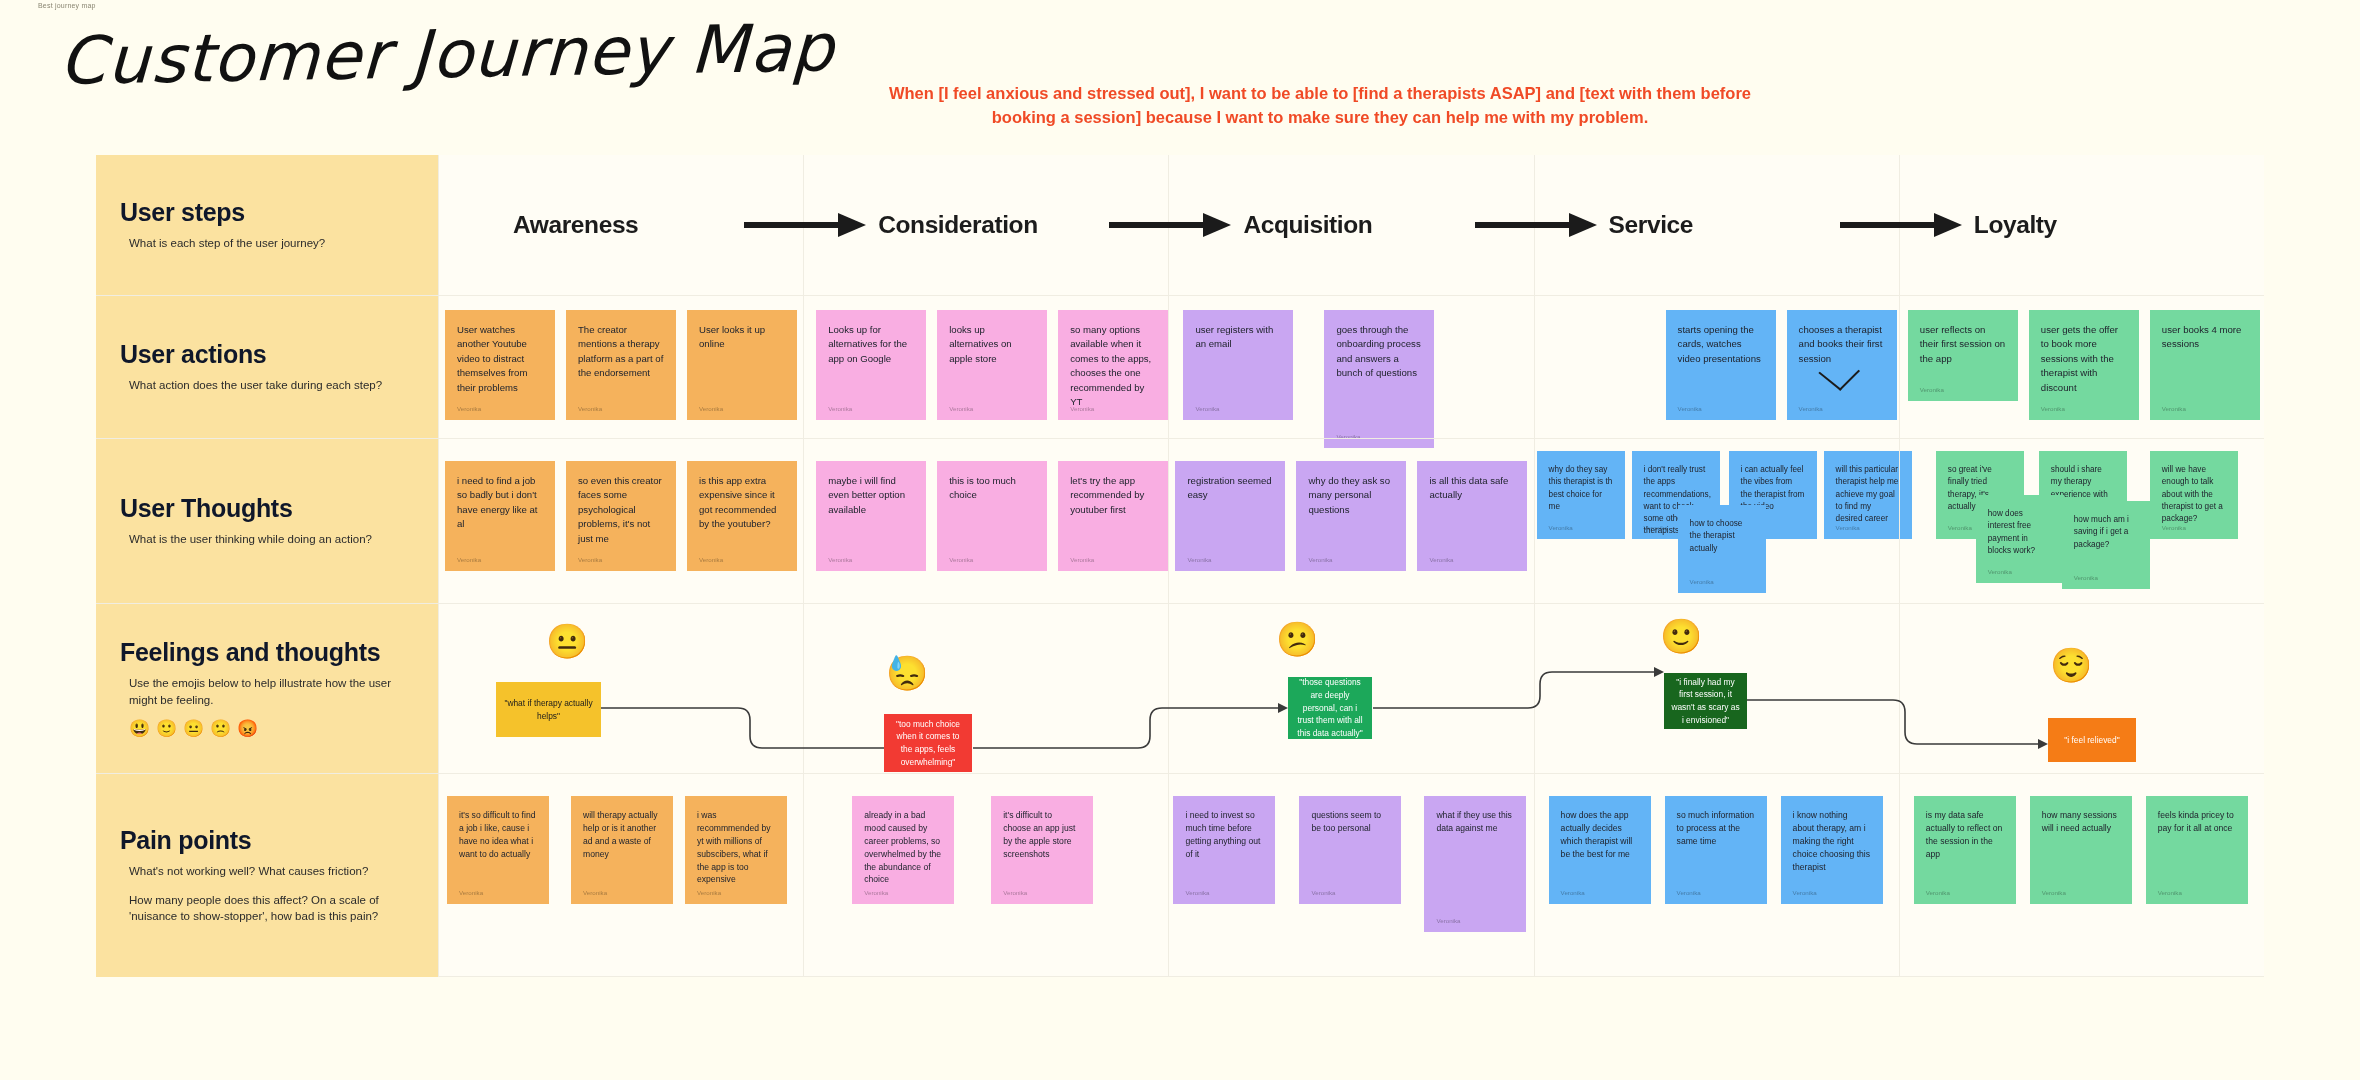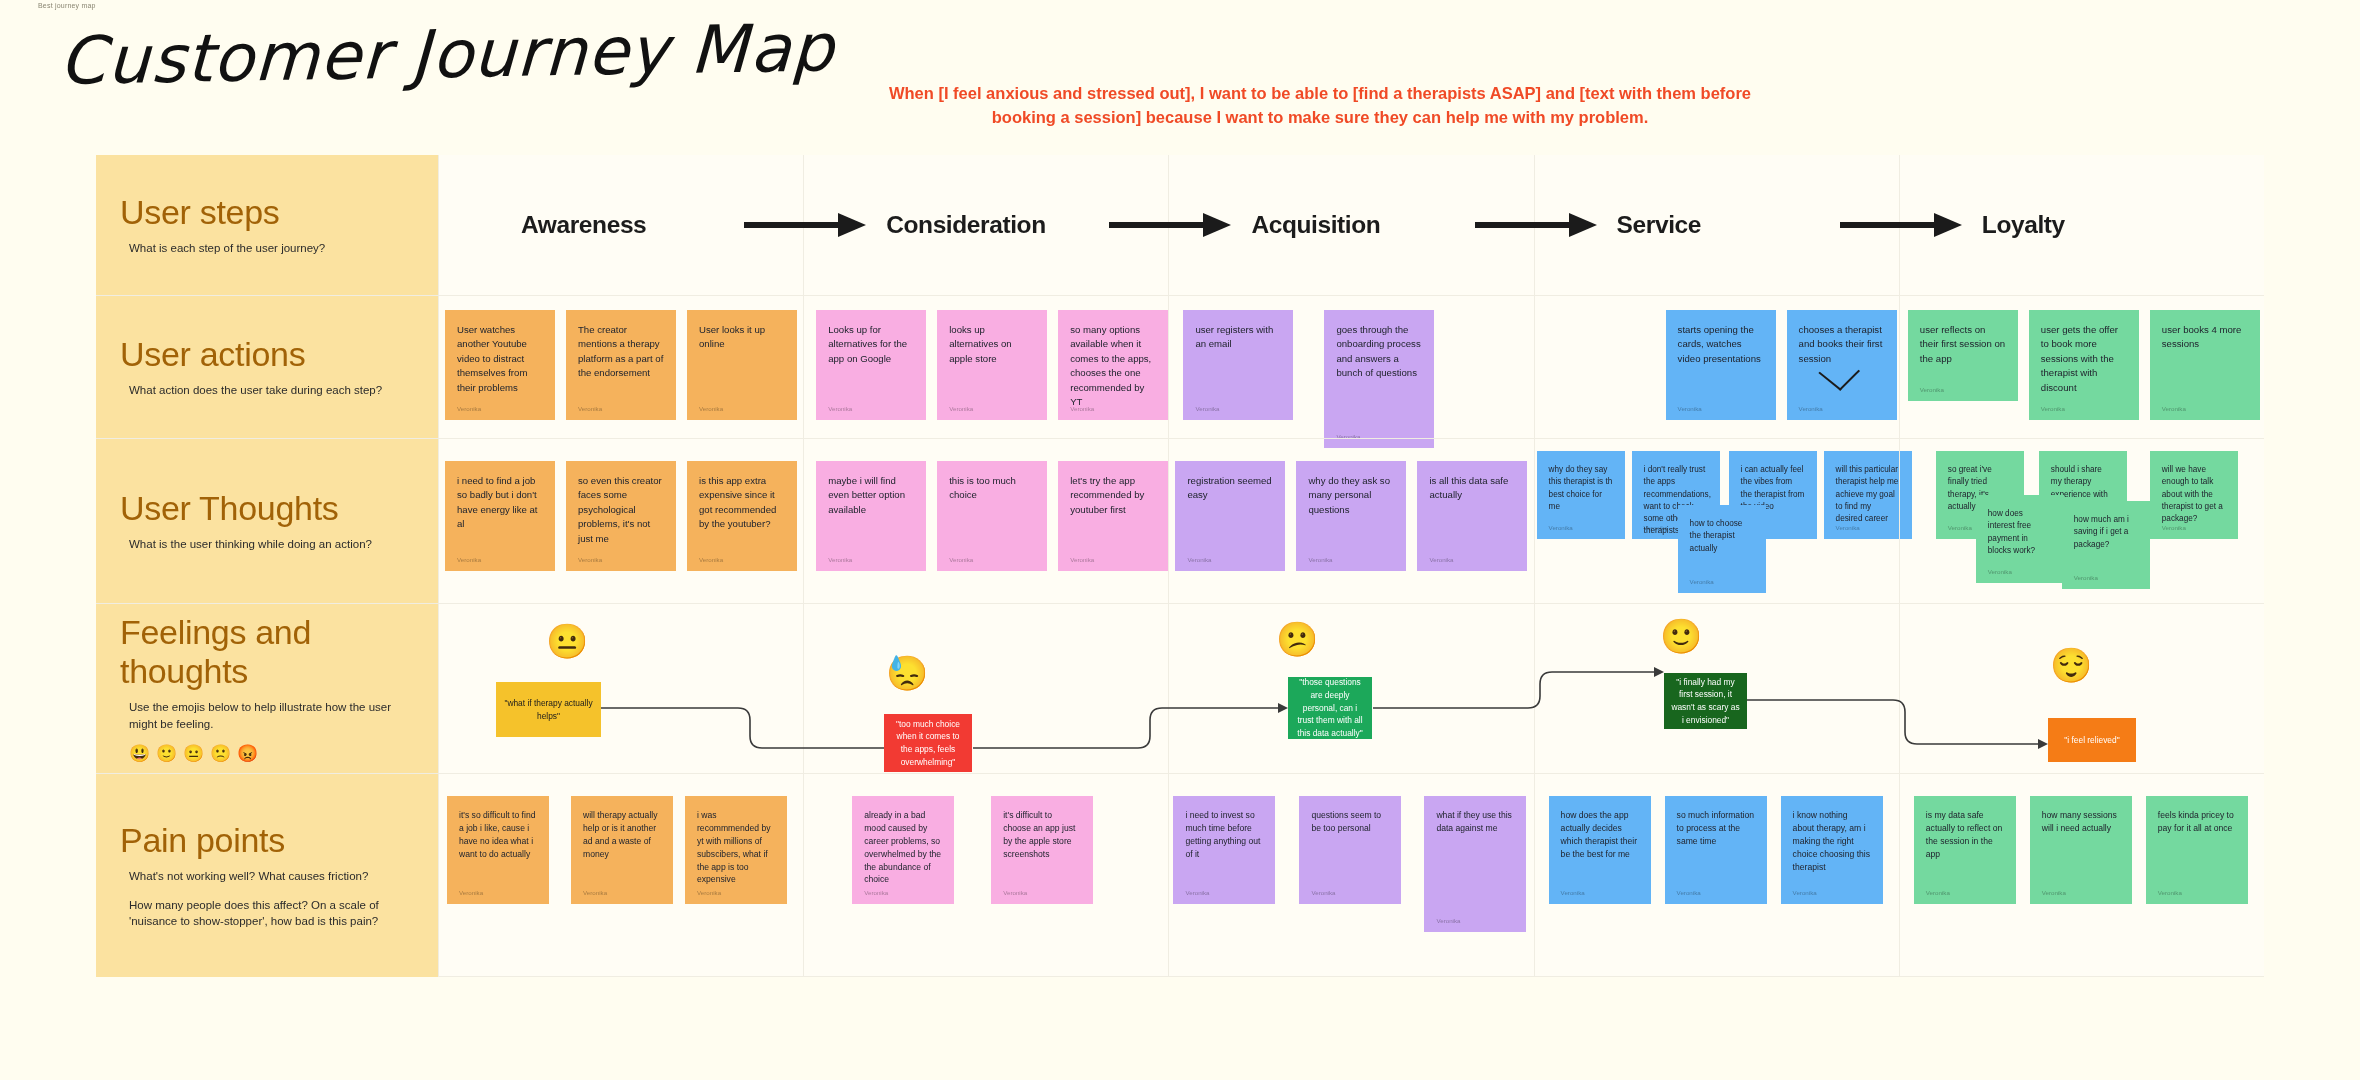--- a/index.html
+++ b/index.html
@@ -47,42 +47,42 @@
   .r-pain     { height: 204px; }
 
   .label-cell {
     width: 342px; flex: 0 0 342px;
     background: #FBE2A0;
     padding: 0 24px;
     display: flex; flex-direction: column; justify-content: center;
     position: relative; z-index: 3;
   }
   .label-cell h2 {
-    font-size: 34px; font-weight: normal; color: #a16207;
+    font-size: 25px; font-weight: bold; color: #0f172a;
     letter-spacing: -.3px; margin-bottom: 8px;
   }
   .label-cell .sub {
     font-size: 11.5px; color: #2b2b2b;
     line-height: 1.45; padding-left: 9px; max-width: 300px;
   }
   .label-cell .sub + .sub { margin-top: 12px; }
   .emoji-scale { display: flex; gap: 6px; padding-left: 9px; margin-top: 10px; }
   .emoji-scale span { font-size: 17px; }
 
   .cols { flex: 1; display: flex; position: relative; }
   .col {
     flex: 1 1 0; position: relative;
     border-left: 1px solid #F0EDE2;
   }
 
   
   .stage-head {
     height: 100%;
     display: flex; align-items: center; justify-content: flex-start;
-    padding-left: 8px;
+    padding-left: 0;
   }
   .stage-name {
     font-size: 24.5px; font-weight: bold; color: #1c1c1c;
     letter-spacing: -.4px; white-space: nowrap;
     margin-left: 74px;
   }
   .arrow {
     position: absolute; left: -62px; top: 50%;
     transform: translateY(-50%);
     width: 128px; height: 26px;
@@ -497,21 +497,21 @@
             <div class="note" style="left:255px;top:22px;width:102px;height:136px;background:#C9A6F2;font-size:8.6px">
               <div class="body">what if they use this data against me</div>
               <div class="author">Veronika</div>
             </div>
           </div>
         </div>
 
         <div class="col">
           <div class="notes">
             <div class="note" style="left:14px;top:22px;width:102px;height:108px;background:#63B4F6;font-size:8.6px">
-              <div class="body">how does the app actually decides which therapist their be the best for me</div>
+              <div class="body">how does the app actually decides which therapist will be the best for me</div>
               <div class="author">Veronika</div>
             </div>
             <div class="note" style="left:130px;top:22px;width:102px;height:108px;background:#63B4F6;font-size:8.6px">
               <div class="body">so much information to process at the same time</div>
               <div class="author">Veronika</div>
             </div>
             <div class="note" style="left:246px;top:22px;width:102px;height:108px;background:#63B4F6;font-size:8.6px">
               <div class="body">i know nothing about therapy, am i making the right choice choosing this therapist</div>
               <div class="author">Veronika</div>
             </div>

